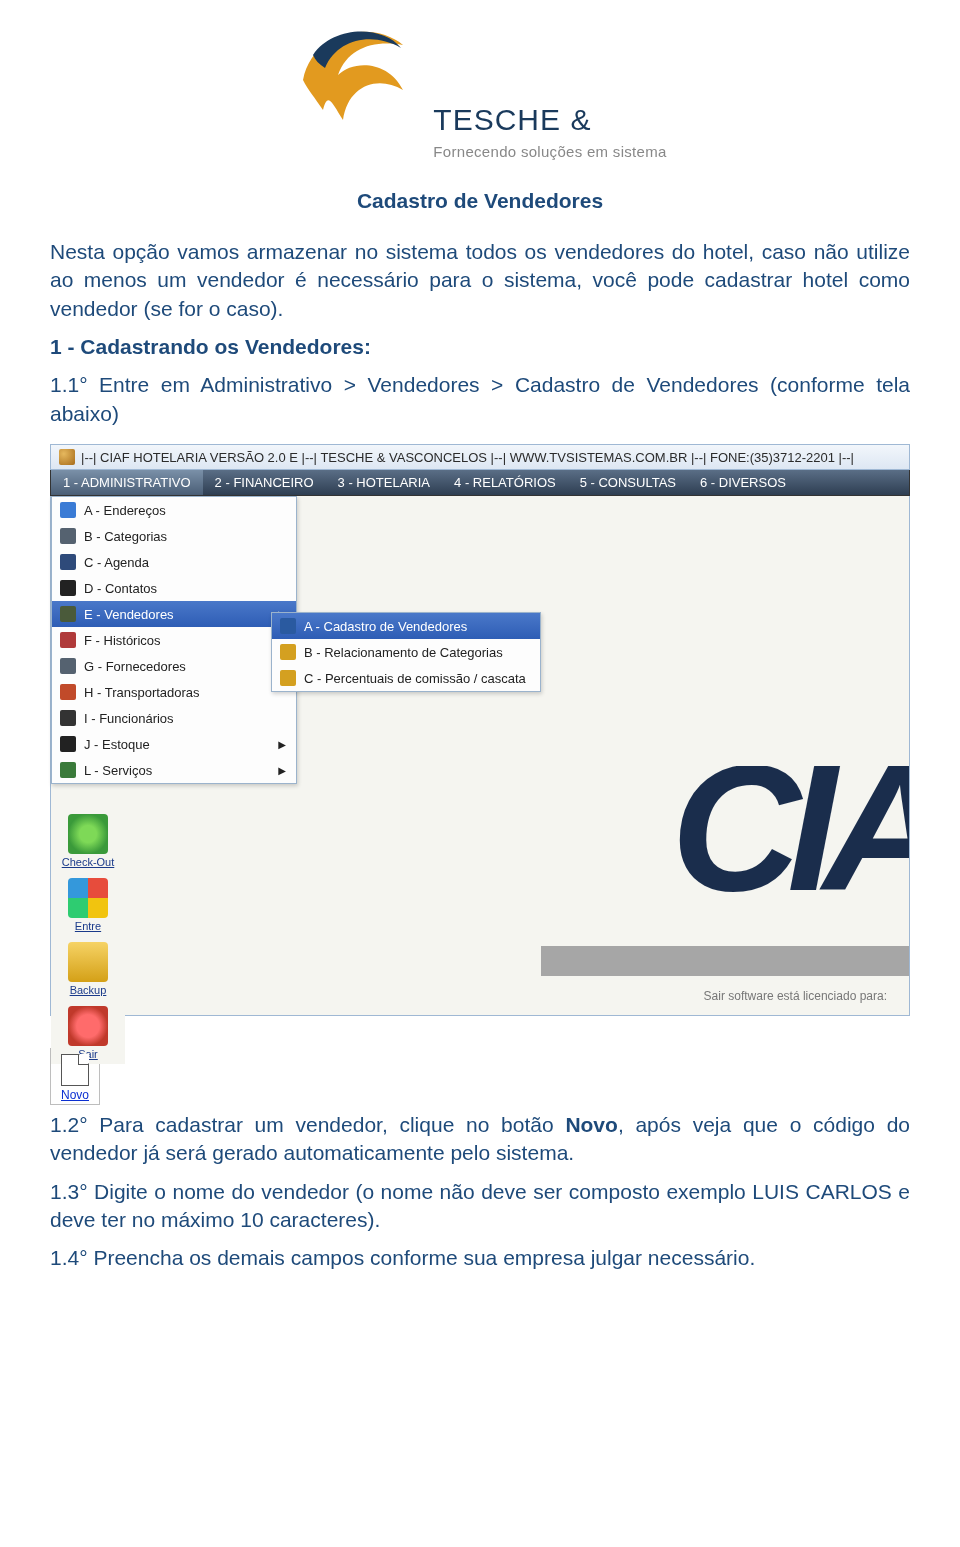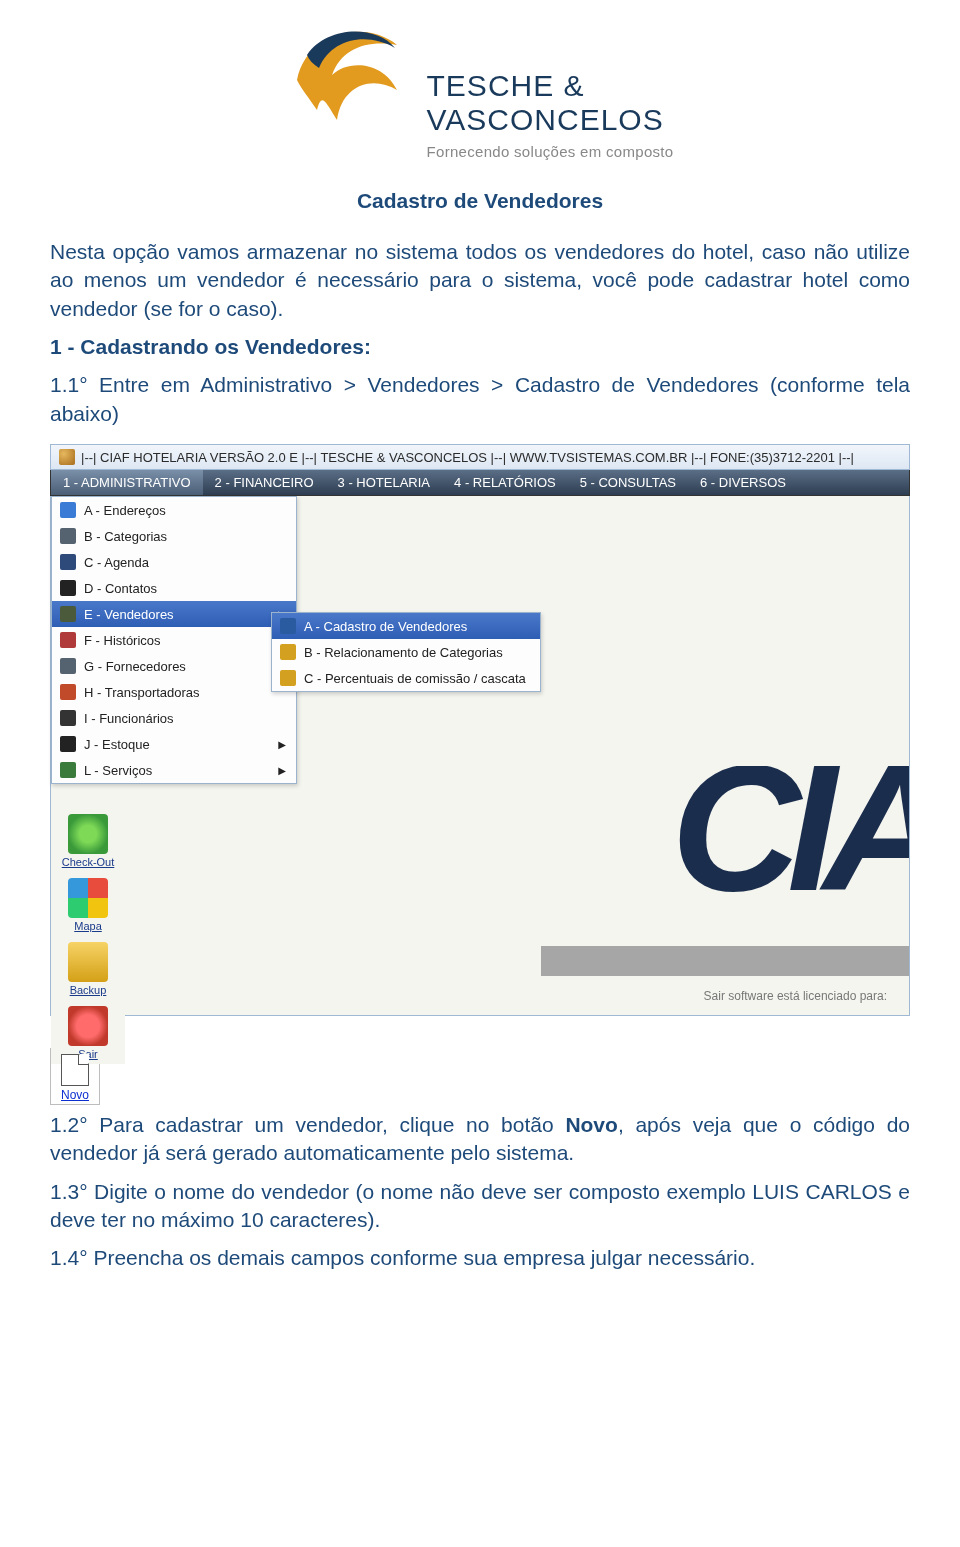--- a/index.html
+++ b/index.html
@@ -251,22 +251,21 @@
 <div class="logo-wrap">
   <div class="logo">
     <div class="logo-swoosh">
       <svg viewBox="0 0 120 140" width="120" height="140">
         <path d="M10 60 C 20 10, 80 0, 110 25 C 80 20, 55 28, 45 55 C 60 40, 95 40, 110 70 C 85 55, 55 65, 50 100 C 40 85, 35 70, 30 90 C 22 78, 15 70, 10 60 Z" fill="#e29a1f"></path>
         <path d="M20 35 C 40 5, 90 5, 108 28 C 80 12, 45 18, 32 48 C 26 44, 22 40, 20 35 Z" fill="#1a3a5c"></path>
       </svg>
     </div>
     <div class="logo-text">
       <div class="logo-line1">TESCHE &amp;</div>
-      <div class="logo-line2">VASCONCELOS</div>
-      <div class="logo-tag">Fornecendo soluções em composto</div>
+      <div class="logo-tag">Fornecendo soluções em sistema</div>
     </div>
   </div>
 </div>
 
 <div class="doc-title">Cadastro de Vendedores</div>
 
 <p class="para">Nesta opção vamos armazenar no sistema todos os vendedores do hotel, caso não utilize ao menos um vendedor é necessário para o sistema, você pode cadastrar hotel como vendedor (se for o caso).</p>
 
 <p class="para bold">1 - Cadastrando os Vendedores:</p>
 
@@ -355,21 +354,21 @@
         </div>
       </div>
 
     <div class="left-toolbar" id="left-tb">
         <div class="tb-btn">
           <div class="tb-icon" style="background: radial-gradient(circle, rgb(126, 217, 87) 30%, rgb(58, 154, 58) 70%);"></div>
           <span>Check-Out</span>
         </div>
         <div class="tb-btn">
           <div class="tb-icon" style="background: conic-gradient(rgb(231, 76, 60) 0deg, rgb(231, 76, 60) 25%, rgb(241, 196, 15) 0deg, rgb(241, 196, 15) 50%, rgb(46, 204, 113) 0deg, rgb(46, 204, 113) 75%, rgb(52, 152, 219) 0deg, rgb(52, 152, 219) 100%);"></div>
-          <span>Mapa</span>
+          <span>Entre</span>
         </div>
         <div class="tb-btn">
           <div class="tb-icon" style="background: linear-gradient(rgb(246, 211, 101), rgb(212, 160, 23));"></div>
           <span>Backup</span>
         </div>
         <div class="tb-btn">
           <div class="tb-icon" style="background: radial-gradient(circle, rgb(255, 107, 107) 40%, rgb(192, 57, 43) 70%);"></div>
           <span>Sair</span>
         </div>
       </div>

